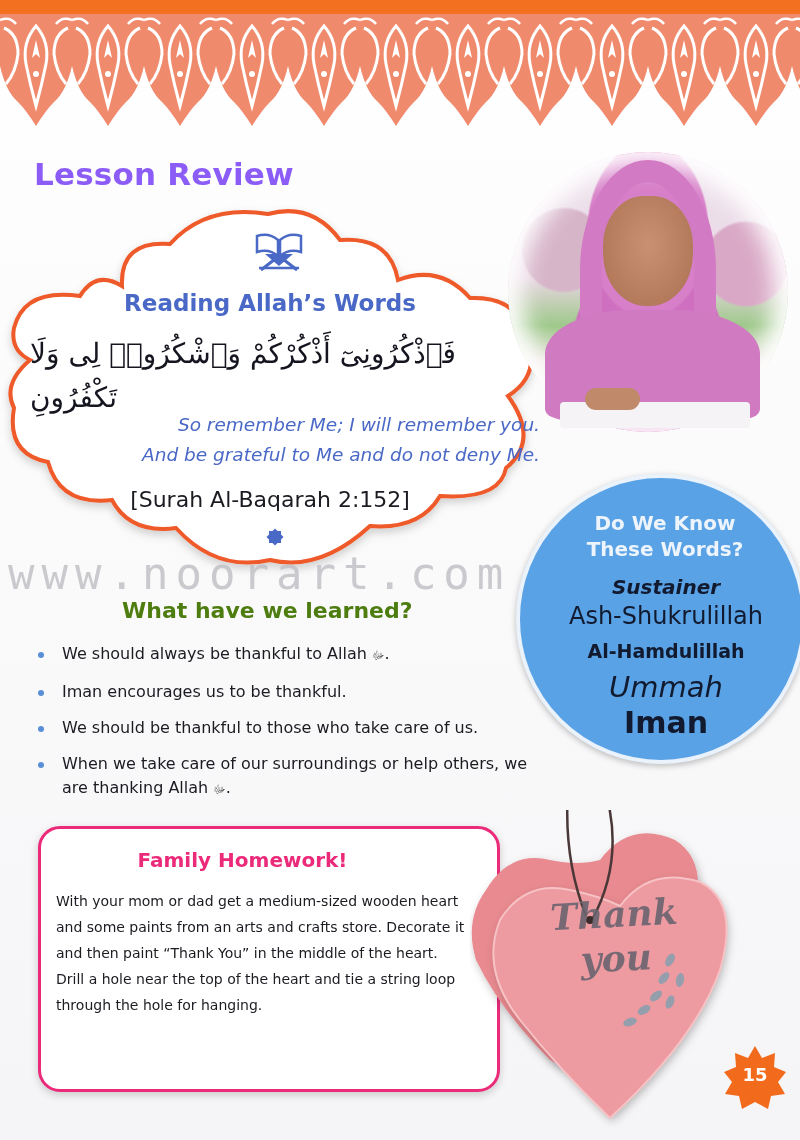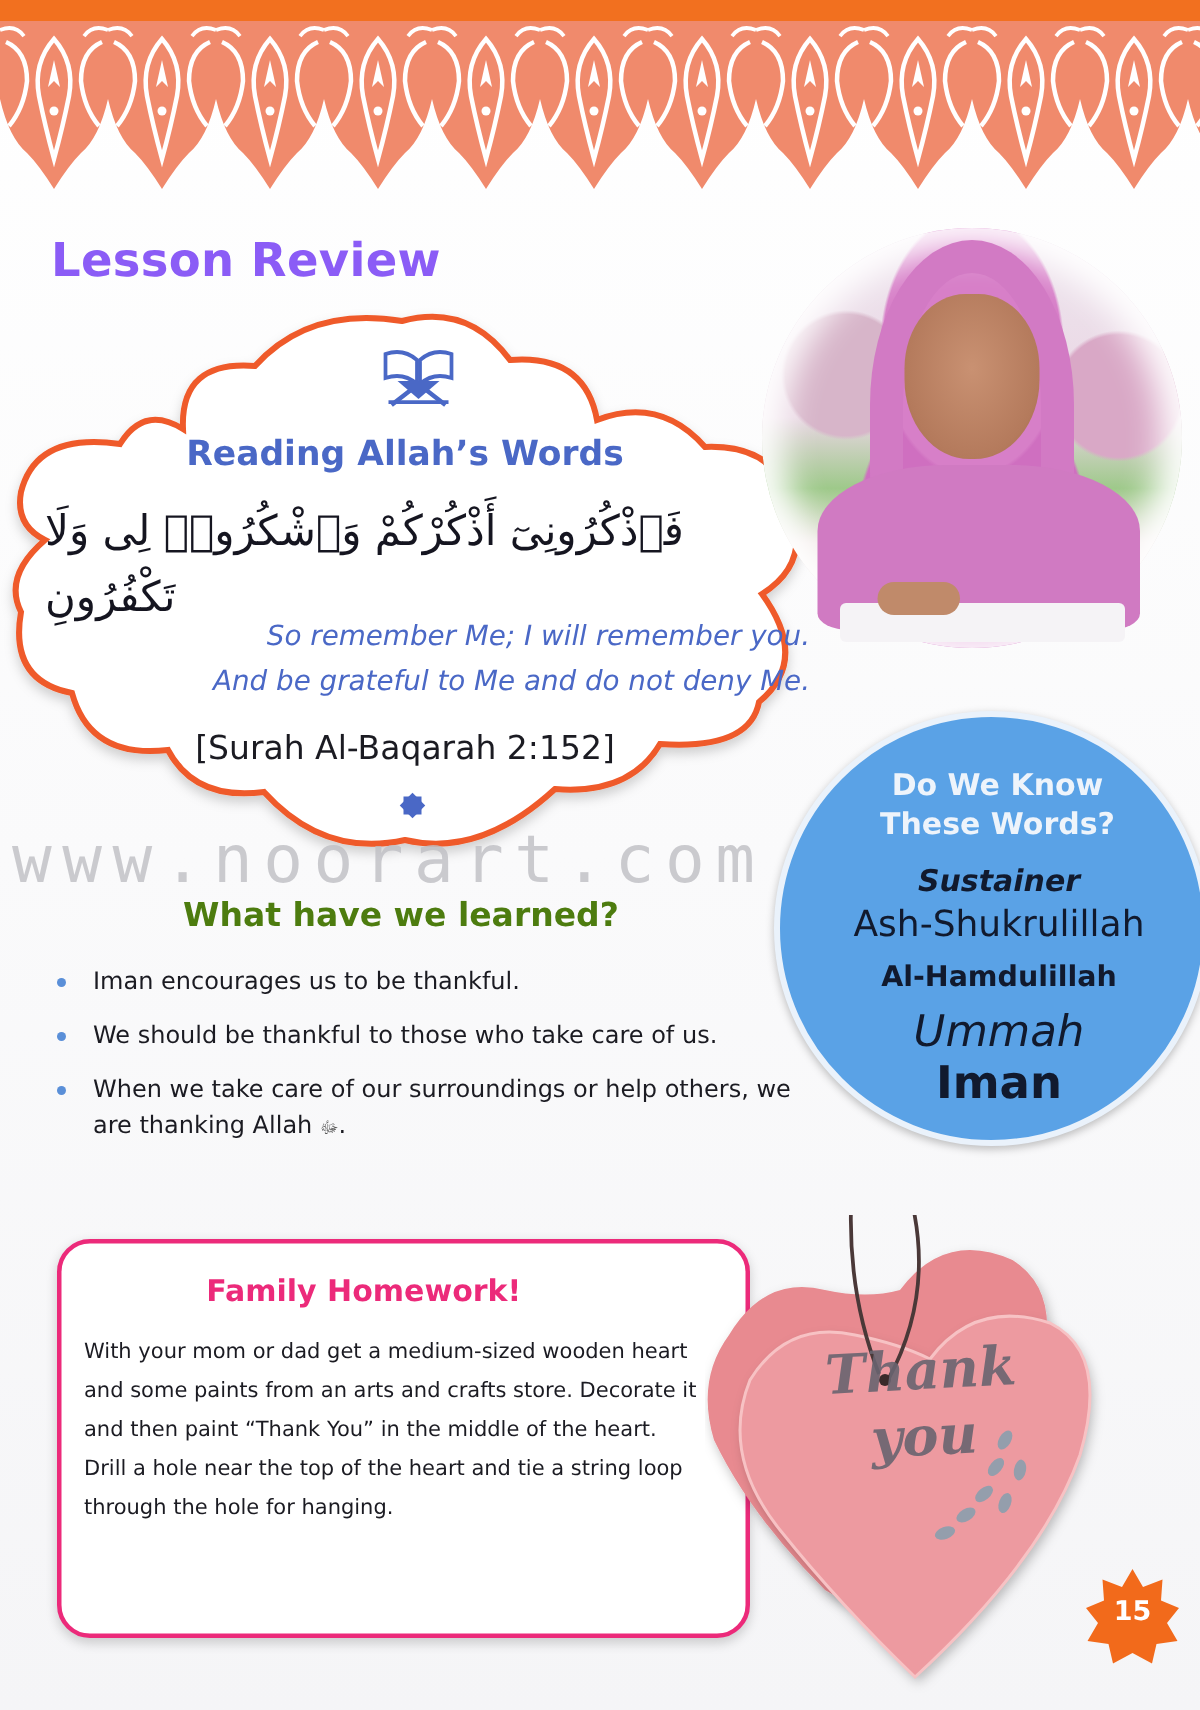--- a/index.html
+++ b/index.html
@@ -239,20 +239,21 @@
   <div>These Words?</div>
 </div>
 <div class="word w1">Sustainer</div>
 <div class="word w2">Ash-Shukrulillah</div>
 <div class="word w3">Al-Hamdulillah</div>
 <div class="word w4">Ummah</div>
 <div class="word w5">Iman</div>
 
 <div class="learned-title">What have we learned?</div>
 <ul class="learned-list">
+  <li><span class="bullet"></span><span>We should always be thankful to Allah</span> <span class="honorific">ﷻ</span><span>.</span></li>
   <li><span class="bullet"></span><span>Iman encourages us to be thankful.</span></li>
   <li><span class="bullet"></span><span>We should be thankful to those who take care of us.</span></li>
   <li><span class="bullet"></span><span>When we take care of our surroundings or help others, we are thanking Allah</span> <span class="honorific">ﷻ</span><span>.</span></li>
 </ul>
 
 <div class="homework"></div>
 <div class="homework-title">Family Homework!</div>
 <div class="homework-text">With your mom or dad get a medium-sized wooden heart and some paints from an arts and crafts store. Decorate it and then paint “Thank You” in the middle of the heart. Drill a hole near the top of the heart and tie a string loop through the hole for hanging.</div>
 
 <svg class="hearts" viewBox="0 0 330 330">

